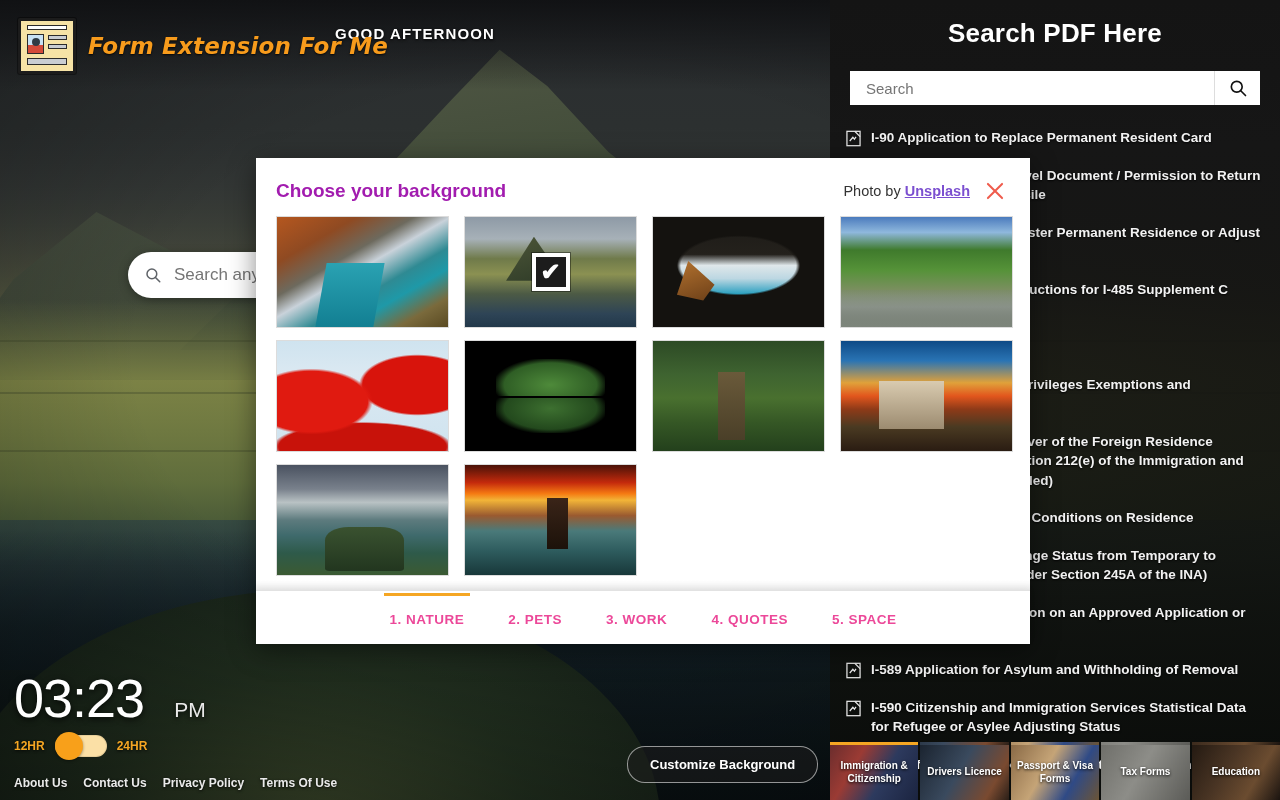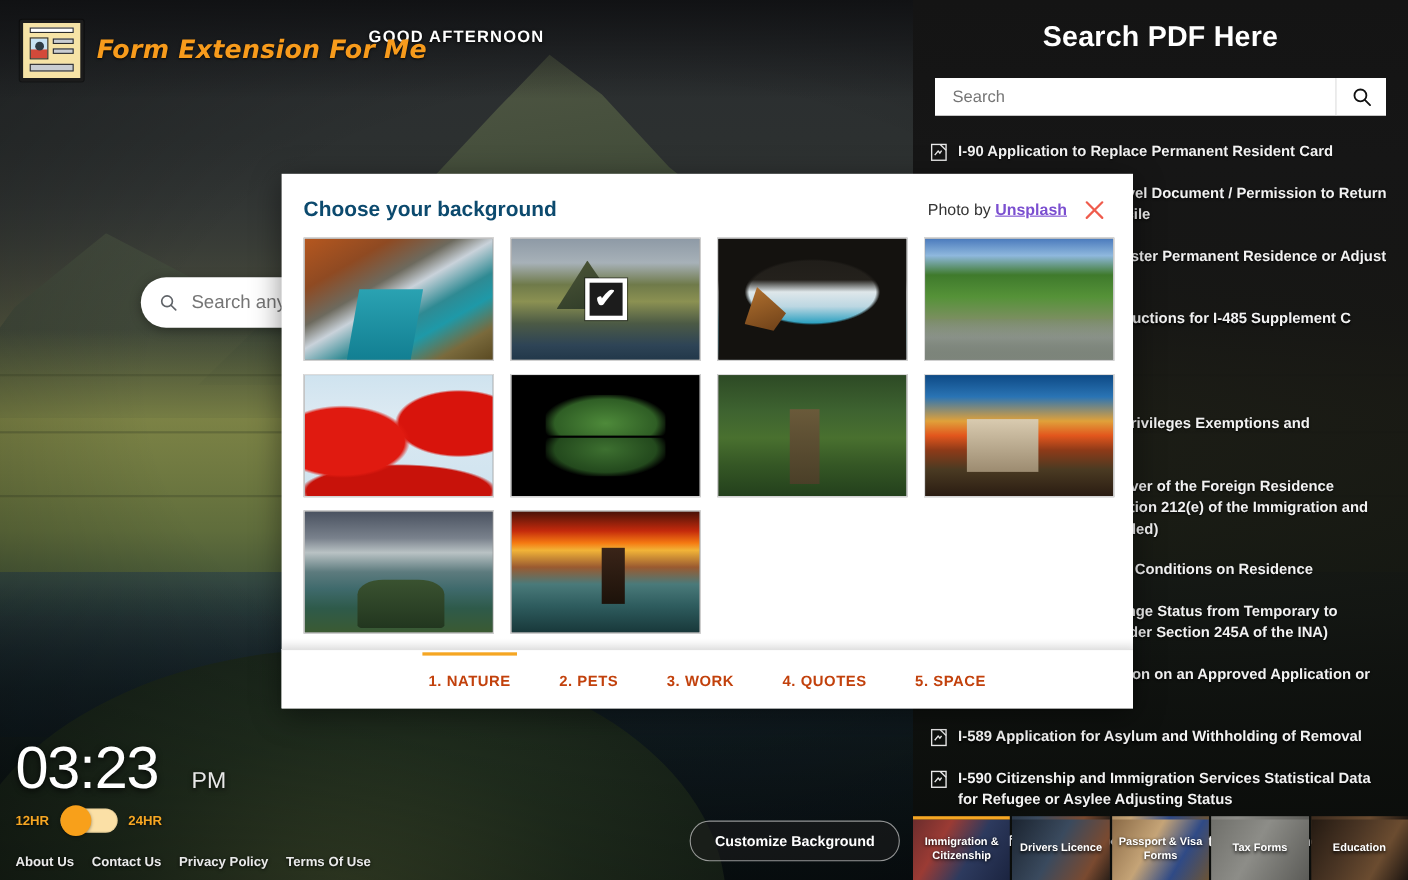--- a/index.html
+++ b/index.html
@@ -196,21 +196,21 @@
   
   .modal {
     position: absolute; left: 256px; top: 158px; width: 774px; height: 486px;
     background: #fff; z-index: 40; box-shadow: 0 6px 26px rgba(0,0,0,.45);
     display: flex; flex-direction: column;
   }
   .modal-head {
     display: flex; align-items: center; justify-content: space-between;
     padding: 22px 24px 6px 20px;
   }
-  .modal-title { font-size: 19px; font-weight: 700; color: #0c4a6e; }
+  .modal-title { font-size: 19px; font-weight: 700; color: #a21caf; }
   .modal-head-right { display: flex; align-items: center; gap: 14px; }
   .photo-by { font-size: 14.5px; color: #333; font-weight: 400; margin-left: 44px; }
   .photo-by a { color: #7b4fd0; text-decoration: underline; font-weight: 700; }
   .close-x {
     width: 22px; height: 22px; cursor: pointer; position: relative; flex: none;
   }
   .close-x:before, .close-x:after {
     content: ""; position: absolute; left: 0; top: 10px; width: 22px; height: 2px;
     background: #ef5b4c; border-radius: 1px;
   }
@@ -272,21 +272,21 @@
   .s-sunset { background: linear-gradient(180deg,#4a1208 0%, #c42a0c 16%, #f57a12 26%, #f2b438 32%, #9a5a30 46%, #4a7a7a 60%, #2e5c5e 78%, #18383a 100%); }
   .s-sunset:after { content:""; position:absolute; left:48%; top:30%; width:12%; height:46%;
     background: linear-gradient(180deg,#3a2418,#1c120a); }
 
   .modal-tabs {
     height: 54px; border-top: 1px solid #e2e2e2; background: #fff;
     display: flex; align-items: center; justify-content: center; gap: 32px;
     box-shadow: 0 -2px 6px rgba(0,0,0,.06);
   }
   .mtab {
-    font-size: 13.5px; font-weight: 700; color: #c2410c; letter-spacing: .5px;
+    font-size: 13.5px; font-weight: 700; color: #ec4899; letter-spacing: .5px;
     padding: 16px 6px 14px 6px; border-top: 3px solid transparent; margin-top: -2px; cursor: pointer;
   }
   .mtab.active { border-top-color: #f5a623; }
   .modal-scroll-shadow {
     position: absolute; left: 0; right: 0; bottom: 54px; height: 10px;
     background: linear-gradient(180deg, rgba(0,0,0,0), rgba(0,0,0,.07));
     pointer-events: none;
   }
 </style>
 </head>

